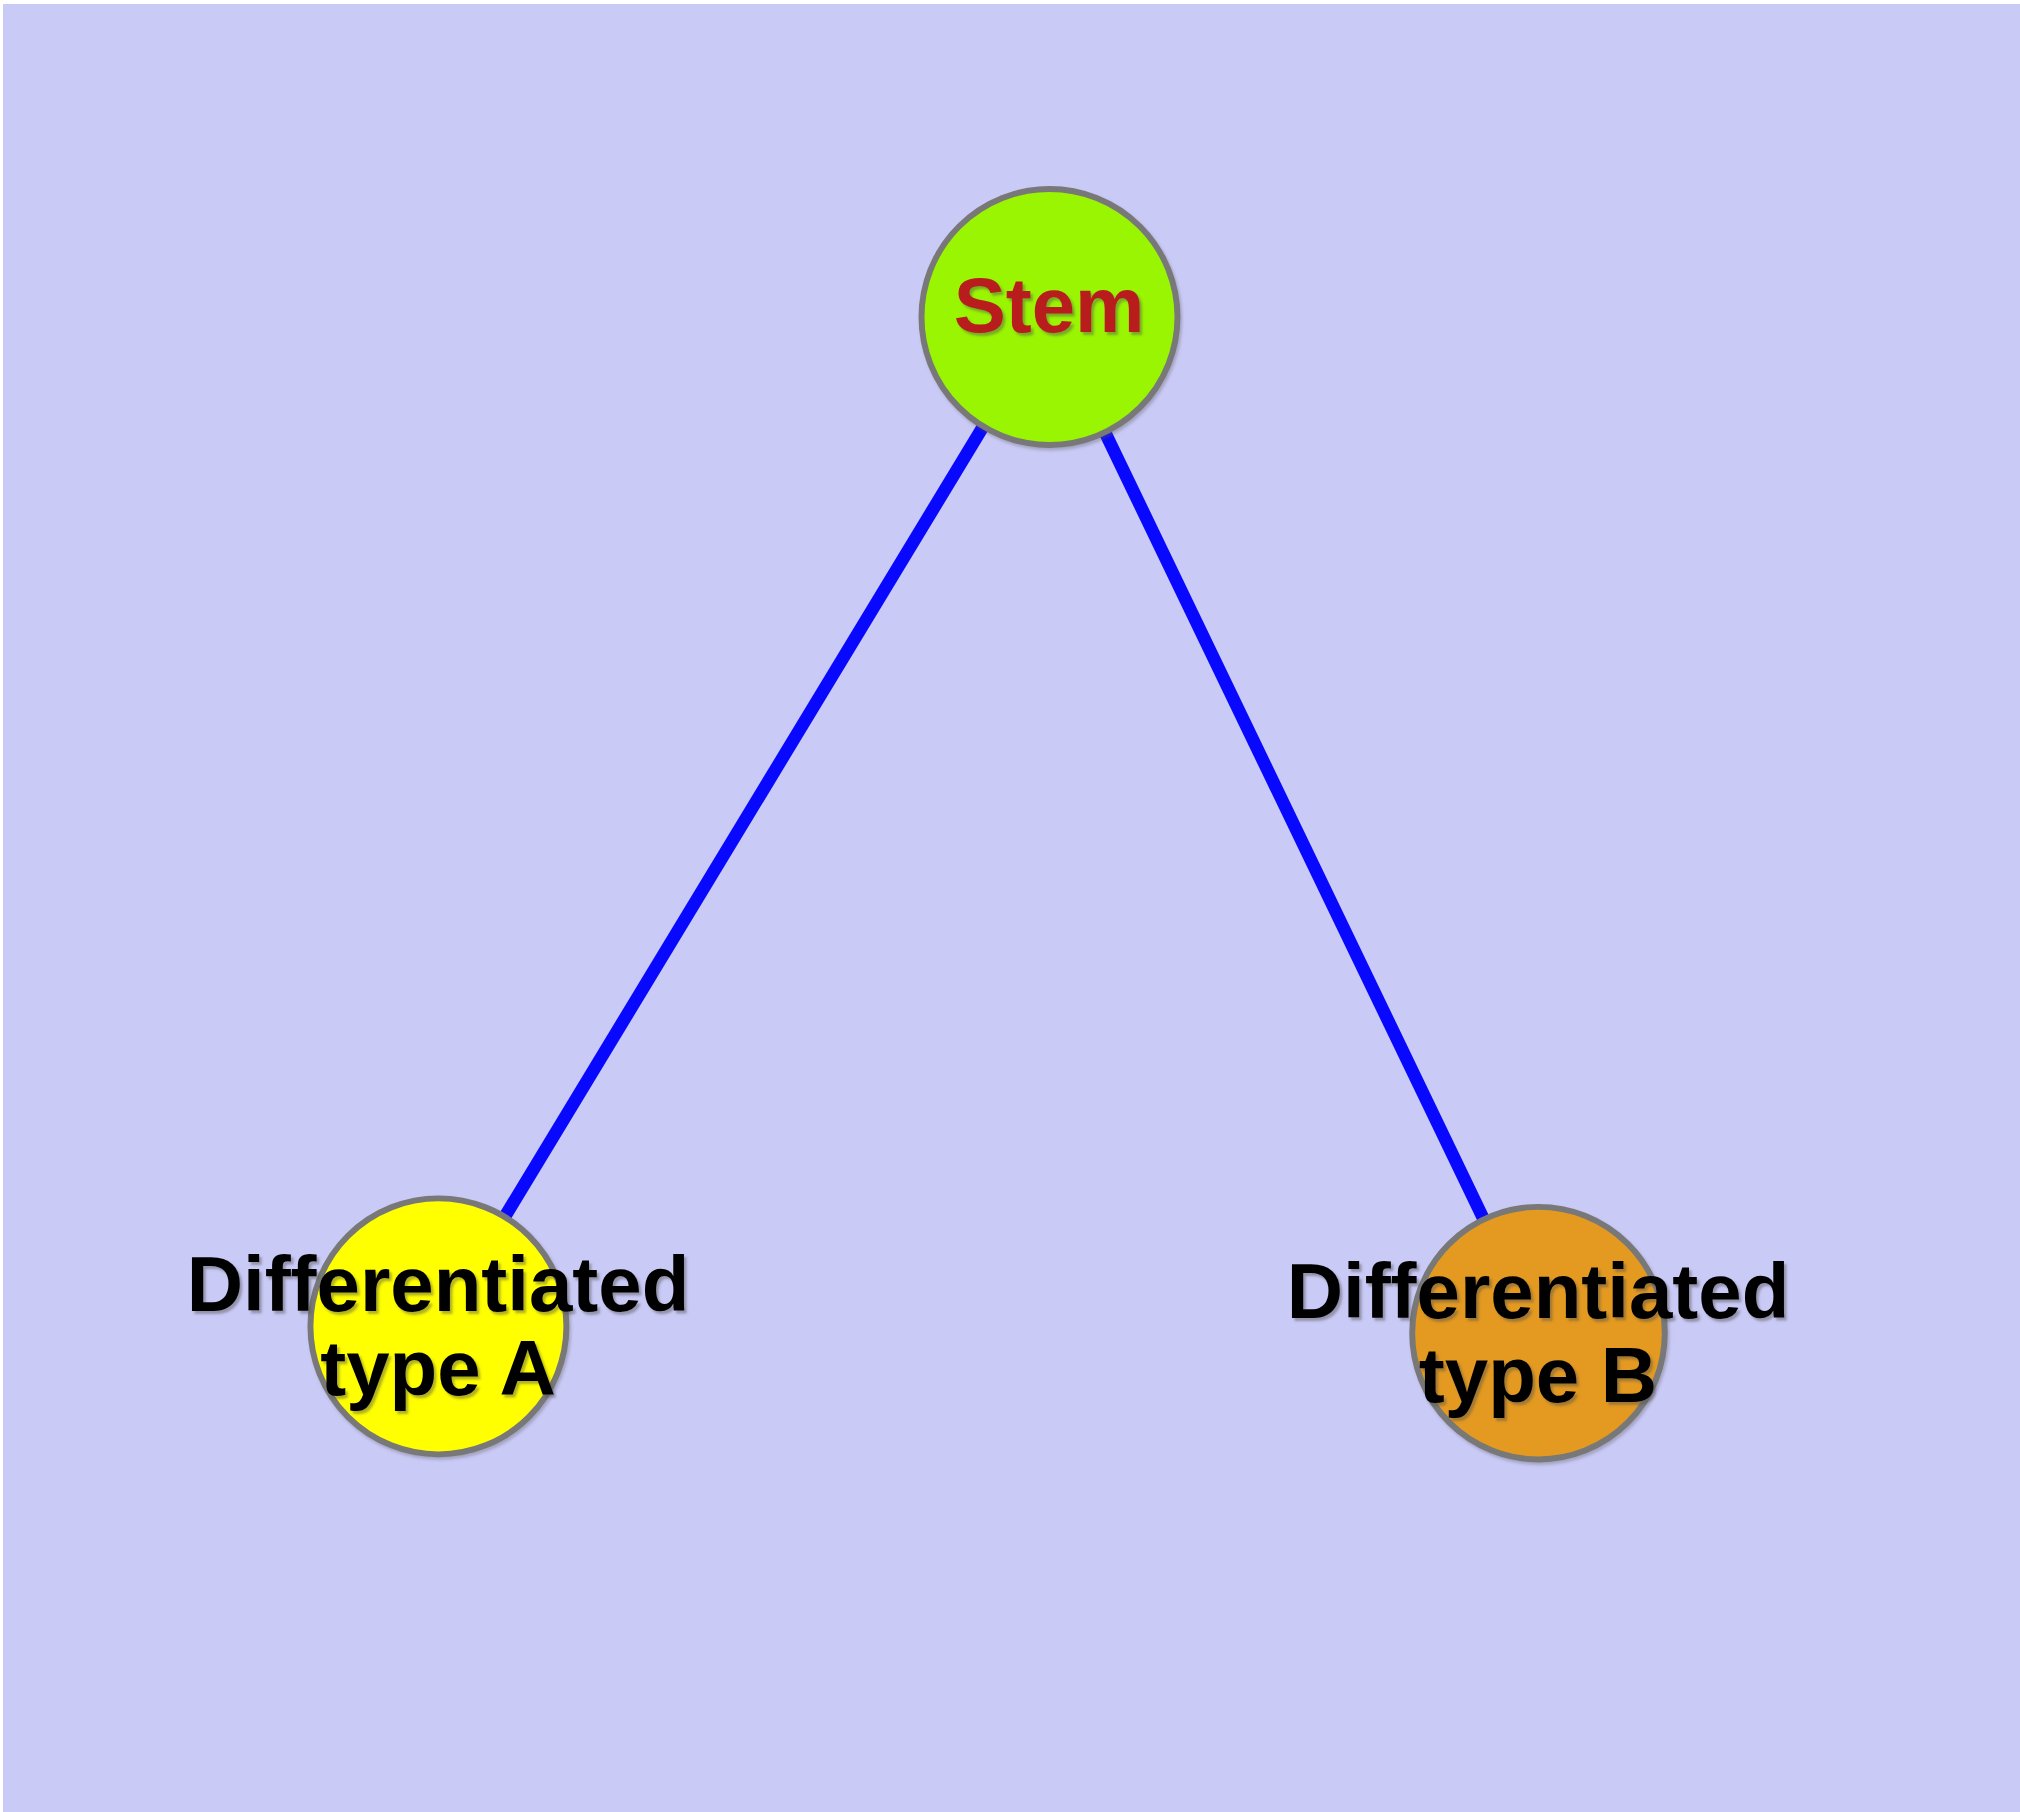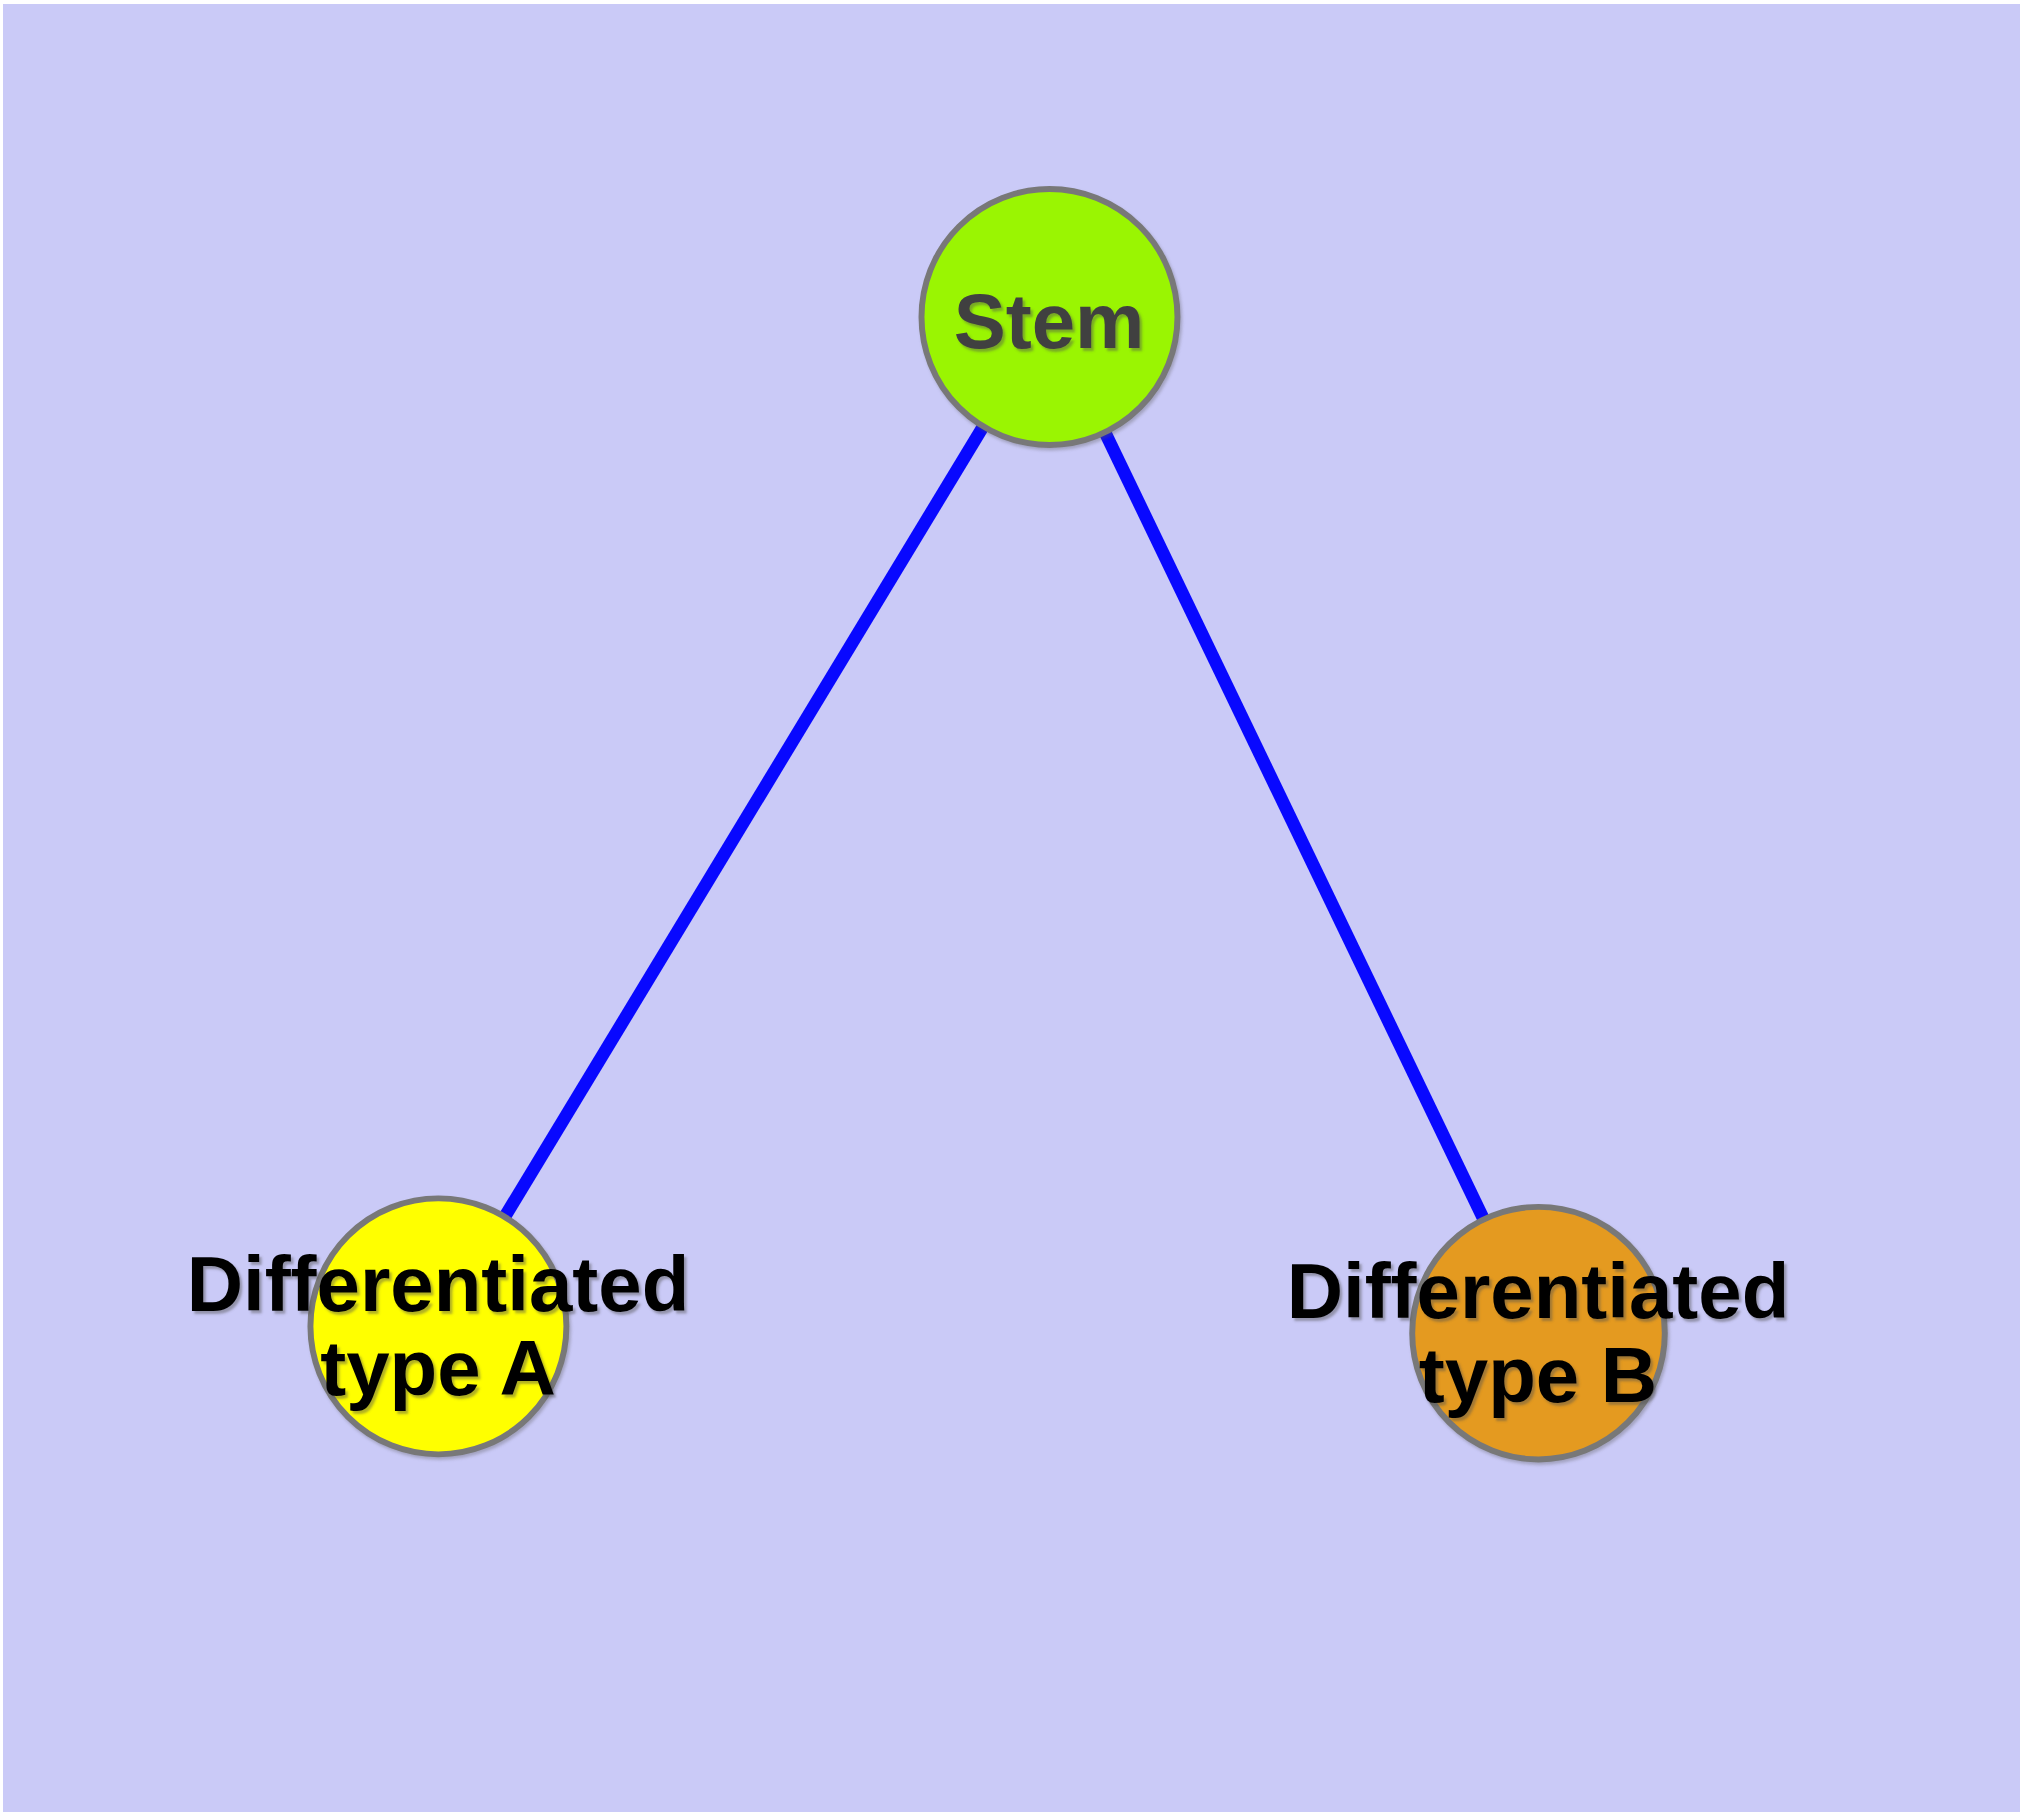--- a/index.html
+++ b/index.html
@@ -52,20 +52,20 @@
 <div class="page" style="background: rgb(255, 255, 255);">
   <div class="canvas" style="background: rgb(202, 202, 247);"></div>
   <svg id="graph-svg" xmlns="http://www.w3.org/2000/svg" viewBox="0 0 2384 2138">
       <line x1="1238" y1="374" x2="517" y2="1565" stroke="#0808FF" stroke-width="15"></line>
       <line x1="1238" y1="374" x2="1815" y2="1573" stroke="#0808FF" stroke-width="15"></line>
       <circle cx="1238" cy="374" r="151" fill="#9AF502" stroke="#787878" stroke-width="7"></circle>
       <circle cx="517" cy="1565" r="151" fill="#FFFF00" stroke="#787878" stroke-width="7"></circle>
       <circle cx="1815" cy="1573" r="149" fill="#E49A20" stroke="#787878" stroke-width="7"></circle>
     </svg>
   <div id="labels">
-      <div class="node-label" style="left: 1049px; top: 321px; color: #404040;">Stem</div>
+      <div class="node-label" style="left: 1049px; top: 305px; color: #b91c1c;">Stem</div>
       <div class="node-label" style="left: 438px; top: 1326px; color: rgb(0, 0, 0);">Differentiated
 type A</div>
       <div class="node-label" style="left: 1538px; top: 1333px; color: rgb(0, 0, 0);">Differentiated
 type B</div>
     </div>
 </div>
 
 
 </body></html>

